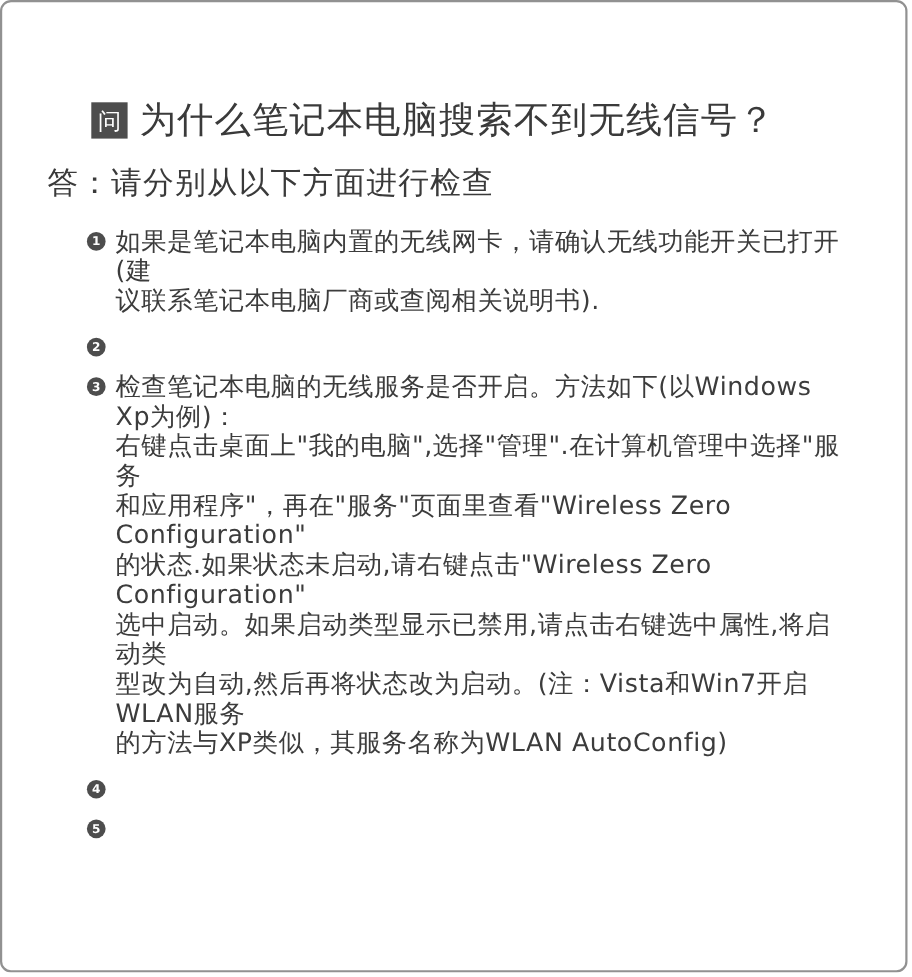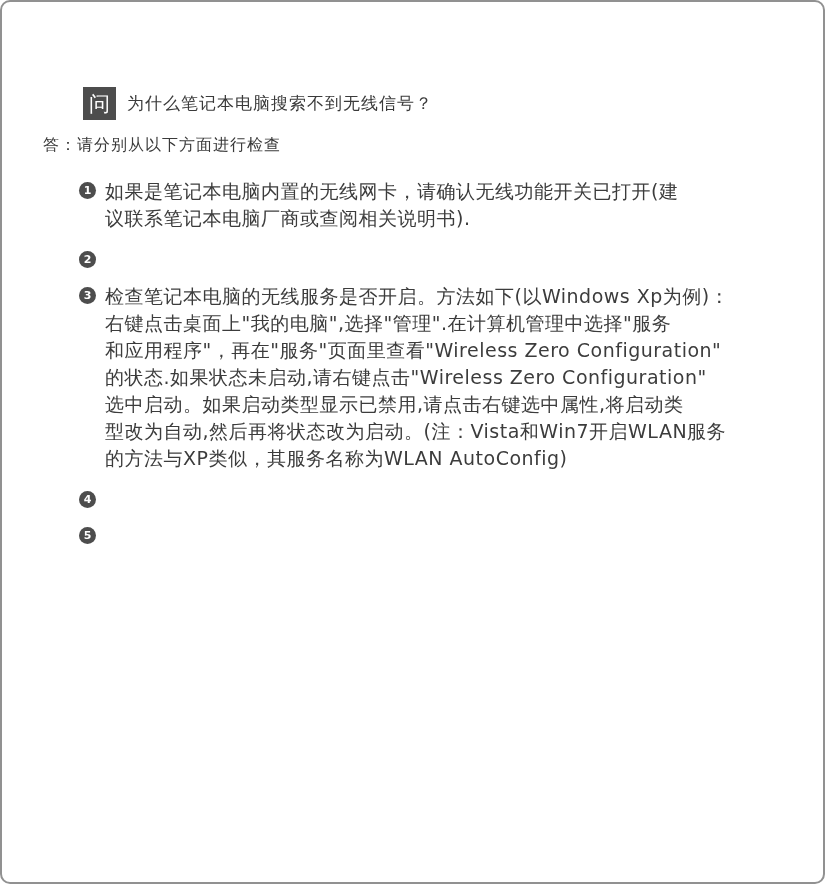--- a/index.html
+++ b/index.html
@@ -30,28 +30,28 @@
     justify-content: center;
     width: 33px;
     height: 33px;
     background: #4d4d4d;
     color: #ffffff;
     font-size: 21px;
     flex: 0 0 auto;
   }
   .q-title {
     margin-left: 11px;
-    font-size: 17px;
+    font-size: 33px;
     color: #3a3a3a;
     letter-spacing: 1px;
     white-space: nowrap;
   }
   .answer-line {
     margin: 15px 0 0 41px;
-    font-size: 16px;
+    font-size: 28px;
     color: #3a3a3a;
     letter-spacing: 1px;
   }
   .items {
     margin: 22px 0 0 77px;
     width: 690px;
   }
   .item {
     display: flex;
     align-items: flex-start;
@@ -65,21 +65,21 @@
     border-radius: 50%;
     background: #4d4d4d;
     color: #ffffff;
     font-size: 11px;
     line-height: 17px;
     text-align: center;
     font-weight: bold;
   }
   .item-text {
     margin-left: 9px;
-    font-size: 19px;
+    font-size: 23px;
     line-height: 27px;
     color: #3c3c3c;
     letter-spacing: 0.5px;
     white-space: pre-line;
   }
 </style>
 </head>
 <body>
 
 <div class="page">

